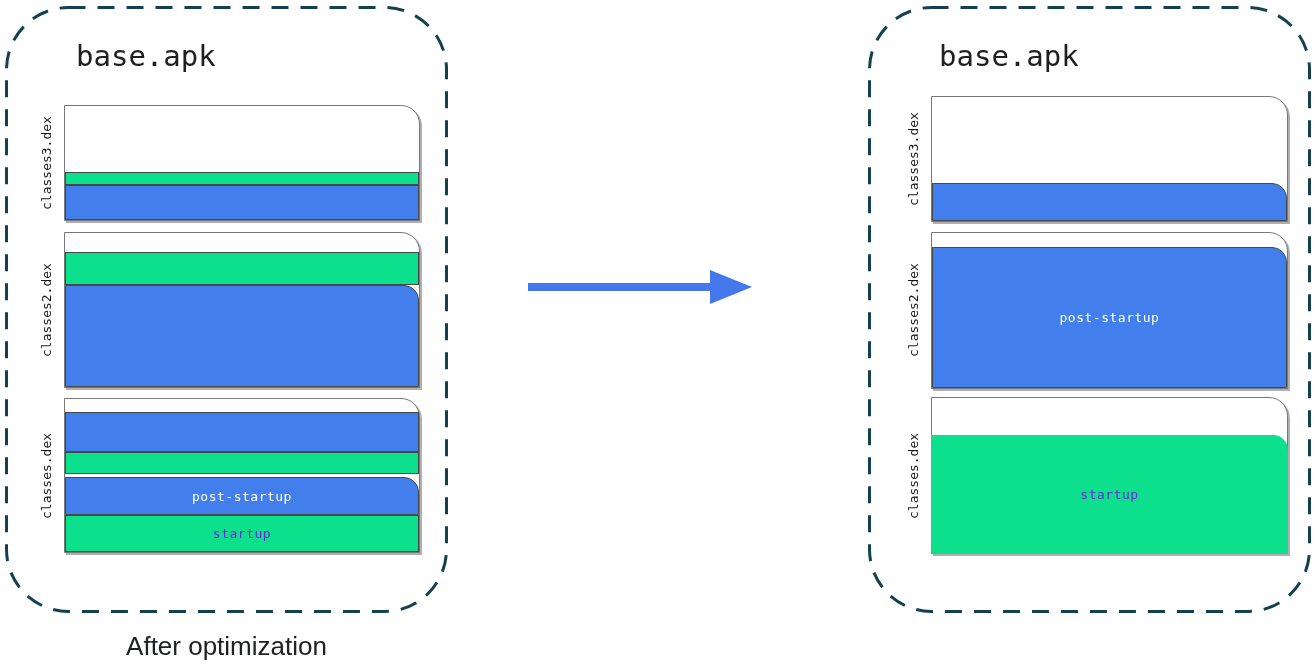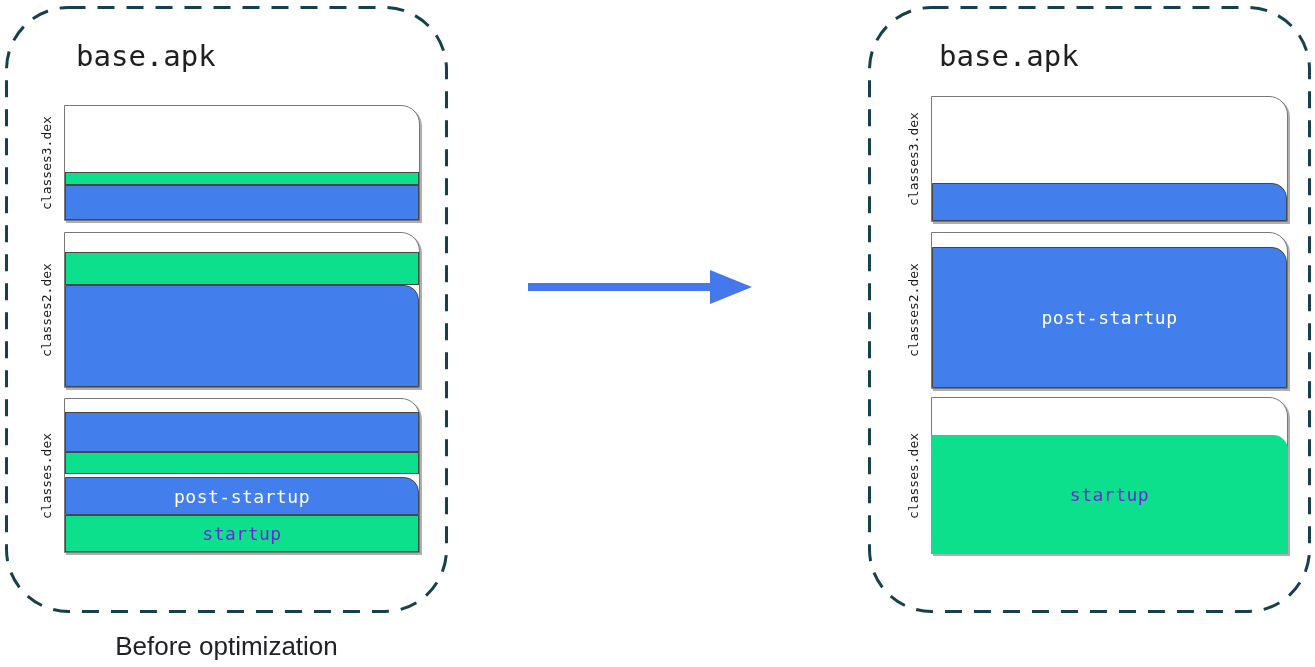--- a/index.html
+++ b/index.html
@@ -70,21 +70,21 @@
     position: relative;
   }
   .seg:last-child { flex: 1 1 auto; }
   .seg-white { background: transparent; }
   .seg-blue  { background: var(--blue, #437EED);  border: 1px solid var(--seg-border, #474747); }
   .seg-green { background: var(--green, #0CE08C); border: 1px solid var(--seg-border, #474747); }
   .seg.rounded { border-top-right-radius: 15px; }
   .seg.borderless { border: none; margin: 0 -1px -1px -1px; }
   .seg-label {
     font-family: "DejaVu Sans Mono", monospace;
-    font-size: 18px;
+    font-size: 13px;
     letter-spacing: 0.5px;
     white-space: nowrap;
   }
   .seg-blue  .seg-label { color: #ffffff; }
   .seg-green .seg-label { color: #6d28d9; }
   .caption {
     position: absolute;
     top: 631px;
     width: 443px;
     text-align: center;
@@ -132,21 +132,21 @@
             <div class="seg seg-blue rounded" style="height: 38px;">
               <div class="seg-label">post-startup</div>
             </div>
             <div class="seg seg-green" style="height: 37px;">
               <div class="seg-label">startup</div>
             </div>
           </div>
         </div>
       </div>
   </div>
-  <div class="caption before">Before optimization</div>
+  <div class="caption before">After optimization</div>
 
   <svg class="arrow-svg" width="232" height="46">
     <line x1="4" y1="23" x2="190" y2="23" stroke="#4478EC" stroke-width="8"></line>
     <polygon points="186,6 228,23 186,40" fill="#4478EC"></polygon>
   </svg>
 
   <div class="apk-box after">
     <svg class="dash-svg" width="443" height="607">
       <rect x="1.5" y="1.5" width="440" height="604" rx="62" fill="none" stroke="#15404F" stroke-width="3" stroke-dasharray="17 12"></rect>
     </svg>

